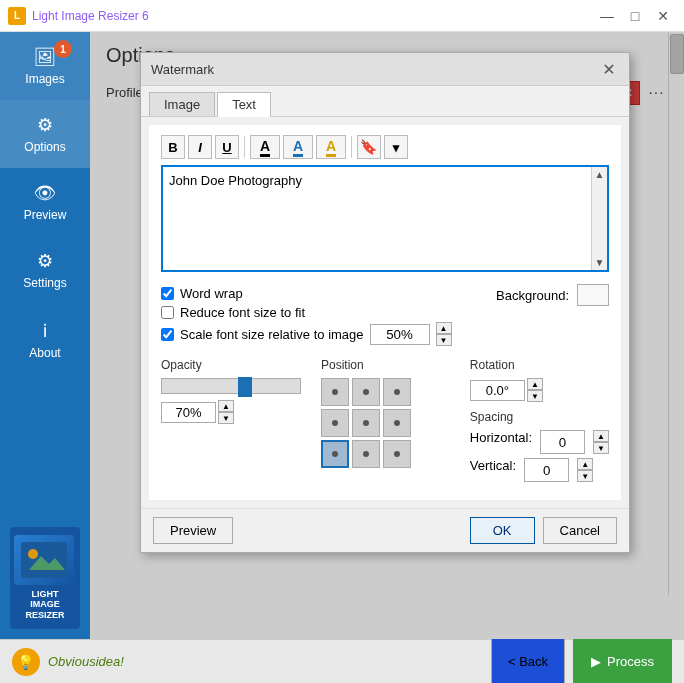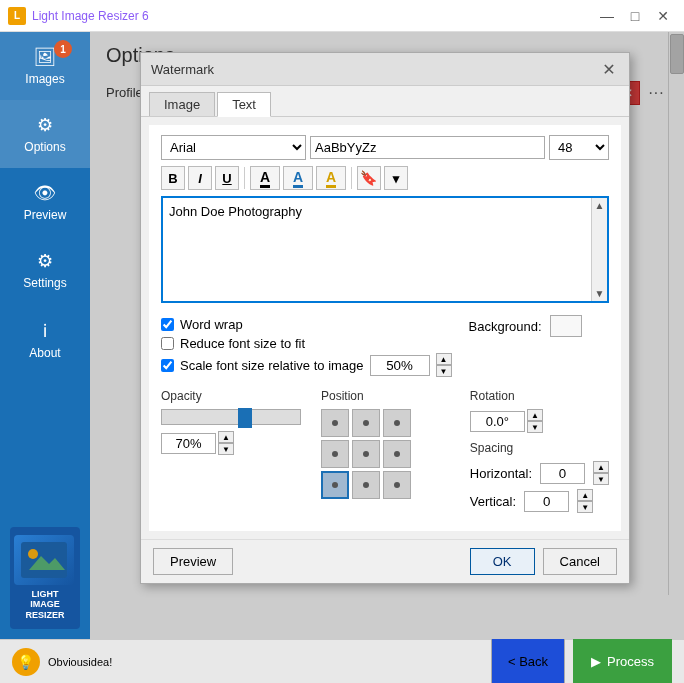--- a/index.html
+++ b/index.html
@@ -26,21 +26,21 @@
     .sidebar-badge { position: absolute; top: 8px; right: 18px; background: #e05a2b; color: white; border-radius: 50%; width: 18px; height: 18px; font-size: 10px; display: flex; align-items: center; justify-content: center; font-weight: bold; }
     .sidebar-logo { margin-top: auto; padding: 10px; text-align: center; }
     .sidebar-logo-box { background: #1555a0; border-radius: 4px; padding: 8px 4px; }
     .sidebar-logo-img { width: 60px; height: 50px; background: linear-gradient(135deg, #2a7fd4, #1555a0); border-radius: 4px; display: flex; align-items: center; justify-content: center; }
     .sidebar-logo-text { color: white; font-size: 9px; font-weight: bold; line-height: 1.2; text-align: center; margin-top: 4px; }
 
     
     .app-footer { height: 44px; background: #e8e8e8; border-top: 1px solid #ccc; display: flex; align-items: center; justify-content: space-between; padding: 0 12px; }
     .brand-area { display: flex; align-items: center; gap: 8px; }
     .brand-icon { width: 28px; height: 28px; background: #f0a000; border-radius: 50%; display: flex; align-items: center; justify-content: center; color: white; font-size: 14px; }
-    .brand-name { font-size: 11px; color: #000000; }
+    .brand-name { font-size: 13px; color: #4d7c0f; font-style: italic; }
     .process-btn { background: #3ba040; color: white; border: none; padding: 6px 18px; cursor: pointer; font-size: 13px; display: flex; align-items: center; gap: 6px; border-radius: 2px; }
 
     
     .content-area { flex: 1; background: #f0f0f0; padding: 12px 16px; position: relative; overflow: hidden; }
     .page-title { font-size: 20px; color: #333; font-weight: 300; margin-bottom: 12px; }
     .profile-row { display: flex; align-items: center; gap: 8px; margin-bottom: 8px; }
     .profile-label { font-size: 13px; color: #333; }
     .profile-select { flex: 1; padding: 4px 8px; border: 1px solid #aaa; font-size: 13px; background: white; }
     .profile-icons { display: flex; gap: 4px; align-items: center; }
     .icon-btn { width: 24px; height: 24px; border: 1px solid #aaa; background: white; cursor: pointer; display: flex; align-items: center; justify-content: center; font-size: 12px; }
@@ -121,21 +121,21 @@
     
     .position-col { flex: 1; }
     .pos-grid { display: grid; grid-template-columns: repeat(3, 28px); grid-template-rows: repeat(3, 28px); gap: 3px; }
     .pos-cell { width: 28px; height: 28px; border: 1px solid #aaa; background: #d0d0d0; cursor: pointer; display: flex; align-items: center; justify-content: center; }
     .pos-cell.active { background: #a0b8d0; border: 2px solid #1a6fb5; }
     .pos-dot { width: 6px; height: 6px; background: #555; border-radius: 50%; }
 
     
     .rotation-col { flex: 1; }
     .spacing-section { margin-top: 8px; }
-    .spacing-row { display: flex; align-items: center; gap: 8px; font-size: 13px; margin-bottom: 4px; }
+    .spacing-row { display: flex; gap: 8px; font-size: 13px; margin-bottom: 4px; }
     .spacing-input { width: 45px; padding: 2px 4px; border: 1px solid #aaa; text-align: center; }
 
     
     .dialog-footer { display: flex; justify-content: space-between; align-items: center; padding: 8px 12px; border-top: 1px solid #ddd; background: #f0f0f0; }
     .preview-btn { padding: 5px 16px; border: 1px solid #aaa; background: #f0f0f0; cursor: pointer; font-size: 13px; }
     .dialog-actions { display: flex; gap: 8px; }
     .ok-btn { padding: 5px 22px; border: 1px solid #0058a0; background: #e8f0f8; cursor: pointer; font-size: 13px; color: #003070; }
     .cancel-btn { padding: 5px 16px; border: 1px solid #aaa; background: #f0f0f0; cursor: pointer; font-size: 13px; }
 
     .back-btn { padding: 19px 16px; border: 1px solid #aaa; background: #1d4ed8; cursor: pointer; font-size: 13px; }
@@ -225,29 +225,20 @@
             <button class="dialog-close">✕</button>
           </div>
 
           <div class="tab-bar">
             <div class="tab">Image</div>
             <div class="tab active">Text</div>
           </div>
 
           <div class="dialog-body">
 
-            <div class="font-row">
-              <select class="font-select">
-                <option>Arial</option>
-              </select>
-              <input class="font-preview" type="text" value="AaBbYyZz" readonly="" style="font-family: Arial;">
-              <select class="size-select">
-                <option>48</option>
-              </select>
-            </div>
 
             <div class="format-row">
               <button class="fmt-btn bold">B</button>
               <button class="fmt-btn italic" style="font-style:italic">I</button>
               <button class="fmt-btn" style="text-decoration:underline">U</button>
               <div class="fmt-divider"></div>
               <button class="fmt-btn-color">
                 <span class="color-A-black">A</span>
               </button>
               <button class="fmt-btn-color">
@@ -262,21 +253,21 @@
             </div>
 
             <div class="text-area-wrapper">
               <textarea class="watermark-textarea" style="">John Doe Photography</textarea>
               <div class="textarea-scrollbar">
                 <span class="scroll-arrow">▲</span>
                 <span class="scroll-arrow">▼</span>
               </div>
             </div>
 
-            <div style="display:flex; justify-content:flex-start; align-items:flex-start;">
+            <div style="display:flex; justify-content:space-between; align-items:flex-start;">
               <div class="checks-area">
                 <div class="check-row">
                   <input type="checkbox" checked="" style="">
                   <label>Word wrap</label>
                 </div>
                 <div class="check-row">
                   <input type="checkbox" style="">
                   <label>Reduce font size to fit</label>
                 </div>
                 <div class="scale-row">

